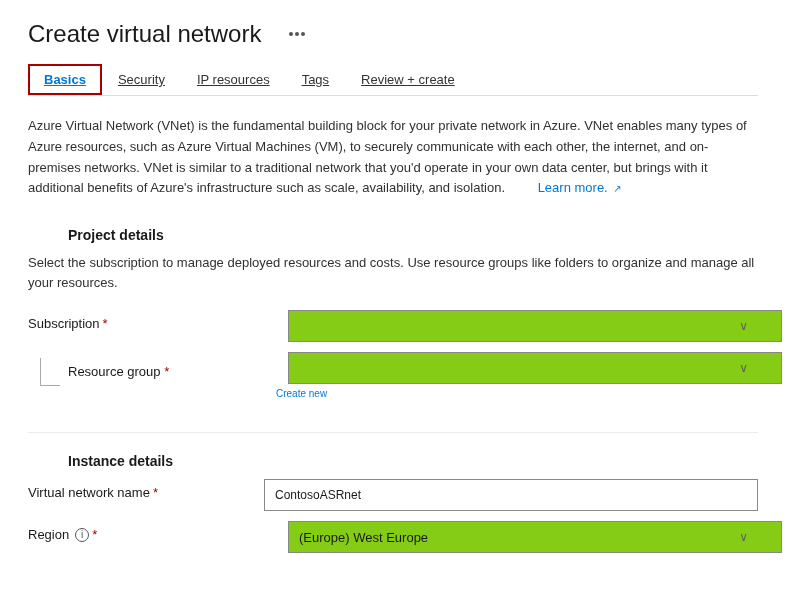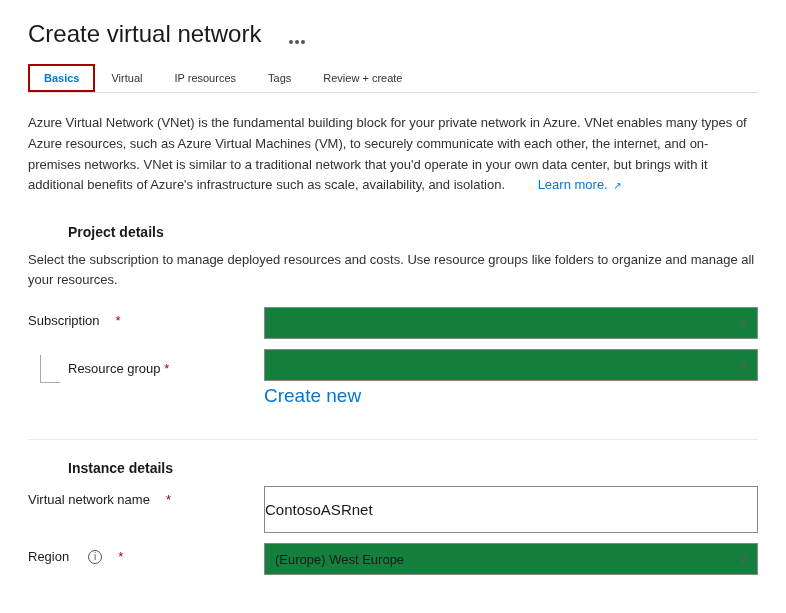--- a/index.html
+++ b/index.html
@@ -6,21 +6,21 @@
     body {
       font-family: 'Segoe UI', Arial, sans-serif;
       font-size: 13px;
       color: #1a1a1a;
       background: #fff;
       padding: 20px 28px;
     }
 
     .page-title-row {
       display: flex;
-      align-items: flex-end;
+      align-items: center;
       gap: 24px;
       margin-bottom: 16px;
     }
     .page-title {
       font-size: 24px;
       font-weight: 300;
       color: #1a1a1a;
     }
     .ellipsis-btn {
       display: flex;
@@ -43,26 +43,27 @@
     .tabs {
       display: flex;
       align-items: center;
       gap: 0;
       border-bottom: 1px solid #ddd;
       margin-bottom: 20px;
     }
     .tab {
       padding: 8px 16px;
       cursor: pointer;
-      font-size: 11px;
+      font-size: 13px;
       color: #333;
       border: none;
       background: none;
       position: relative;
       white-space: nowrap;
+      text-decoration: underline;
     }
     .tab.active {
       color: #0078d4;
       border: 2px solid #a80000;
       font-weight: 600;
       padding: 6px 14px;
     }
 
     .description-block {
       font-size: 13px;
@@ -112,21 +113,21 @@
     .form-label-col {
       width: 220px;
       min-width: 220px;
       padding-top: 6px;
     }
     .form-label {
       font-size: 13px;
       color: #1a1a1a;
       display: flex;
       align-items: center;
-      gap: 16px;
+      gap: 3px;
     }
     .required-star {
       color: #a80000;
     }
     .info-icon {
       display: inline-flex;
       align-items: center;
       justify-content: center;
       width: 14px;
       height: 14px;
@@ -143,44 +144,45 @@
     }
 
     .dropdown-wrapper {
       position: relative;
       width: 100%;
     }
     .dropdown-wrapper select {
       width: 100%;
       height: 32px;
       border: 1px solid #8a8886;
-      background: #15803d;
+      background: #84cc16;
       padding: 0 30px 0 10px;
       font-size: 13px;
       appearance: none;
       cursor: pointer;
       outline: none;
       color: #1a1a1a;
+      margin-left: 24px;
     }
     .dropdown-chevron {
       position: absolute;
       right: 10px;
       top: 50%;
       transform: translateY(-50%);
       pointer-events: none;
       color: #605e5c;
       font-size: 12px;
     }
 
     .text-input {
       width: 100%;
-      height: 47px;
+      height: 32px;
       border: 1px solid #8a8886;
-      padding: 0 0;
-      font-size: 15px;
+      padding: 0 10px;
+      font-size: 12px;
       outline: none;
       color: #1a1a1a;
     }
 
     .resource-group-row {
       display: flex;
       align-items: flex-start;
       margin-bottom: 10px;
       gap: 16px;
     }
@@ -202,24 +204,25 @@
     .rg-label {
       padding-top: 6px;
       font-size: 13px;
       color: #1a1a1a;
       white-space: nowrap;
     }
 
     .create-new-link {
       color: #0078d4;
       text-decoration: none;
-      font-size: 19px;
+      font-size: 10px;
       cursor: pointer;
       display: inline-block;
       margin-top: 4px;
+      margin-left: 12px;
     }
 
     .divider {
       border: none;
       border-top: 1px solid #edebe9;
       margin: 20px 0;
     }
   </style>
 </head>
 <body>
@@ -228,21 +231,21 @@
   <h1 class="page-title">Create virtual network</h1>
   <button class="ellipsis-btn">
     <span class="ellipsis-dot"></span>
     <span class="ellipsis-dot"></span>
     <span class="ellipsis-dot"></span>
   </button>
 </div>
 
 <div class="tabs">
   <button class="tab active">Basics</button>
-  <button class="tab">Virtual</button>
+  <button class="tab">Security</button>
   <button class="tab">IP resources</button>
   <button class="tab">Tags</button>
   <button class="tab">Review + create</button>
 </div>
 
 <div class="description-block">
   <span>Azure Virtual Network (VNet) is the fundamental building block for your private network in Azure. VNet enables many types of Azure resources, such as Azure Virtual Machines (VM), to securely communicate with each other, the internet, and on-premises networks. VNet is similar to a traditional network that you'd operate in your own data center, but brings with it additional benefits of Azure's infrastructure such as scale, availability, and isolation.</span>
   <a class="learn-more-link">
     <span>Learn more.</span>
     <span class="external-icon">↗</span>

